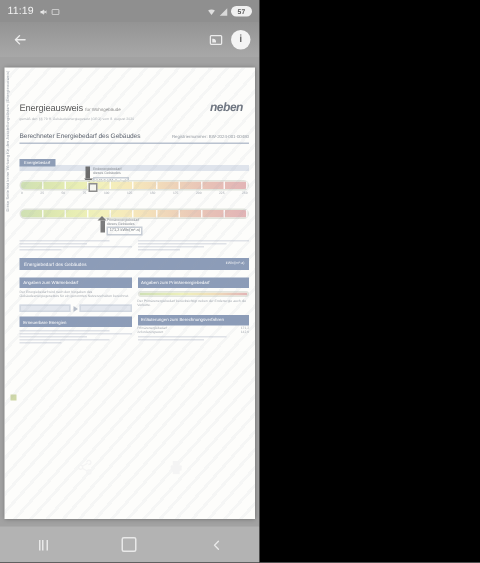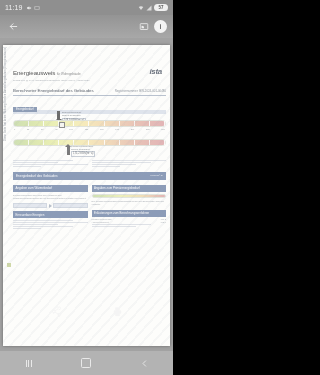--- a/index.html
+++ b/index.html
@@ -514,21 +514,21 @@
       <div class="side-note">Diese Seite hat keine Wirkung für den Ausstellungsdatum (Energieausweis)</div>
       <div class="side-mark"></div>
 
       <div class="sheet">
 
         
         <div class="doc-head">
           <div class="doc-title">
             <span>Energieausweis</span><span class="sub">für Wohngebäude</span>
           </div>
-          <div class="brand">ista</div>
+          <div class="brand">neben</div>
         </div>
         <div class="doc-legal">gemäß den §§ 79 ff. Gebäudeenergiegesetz (GEG) vom 8. August 2020</div>
 
         
         <div class="sec-row">
           <div class="sec-title">Berechneter Energiebedarf des Gebäudes</div>
           <div class="sec-meta">Registriernummer: BW-2024-001-00480</div>
         </div>
         <div class="rule"></div>
 

